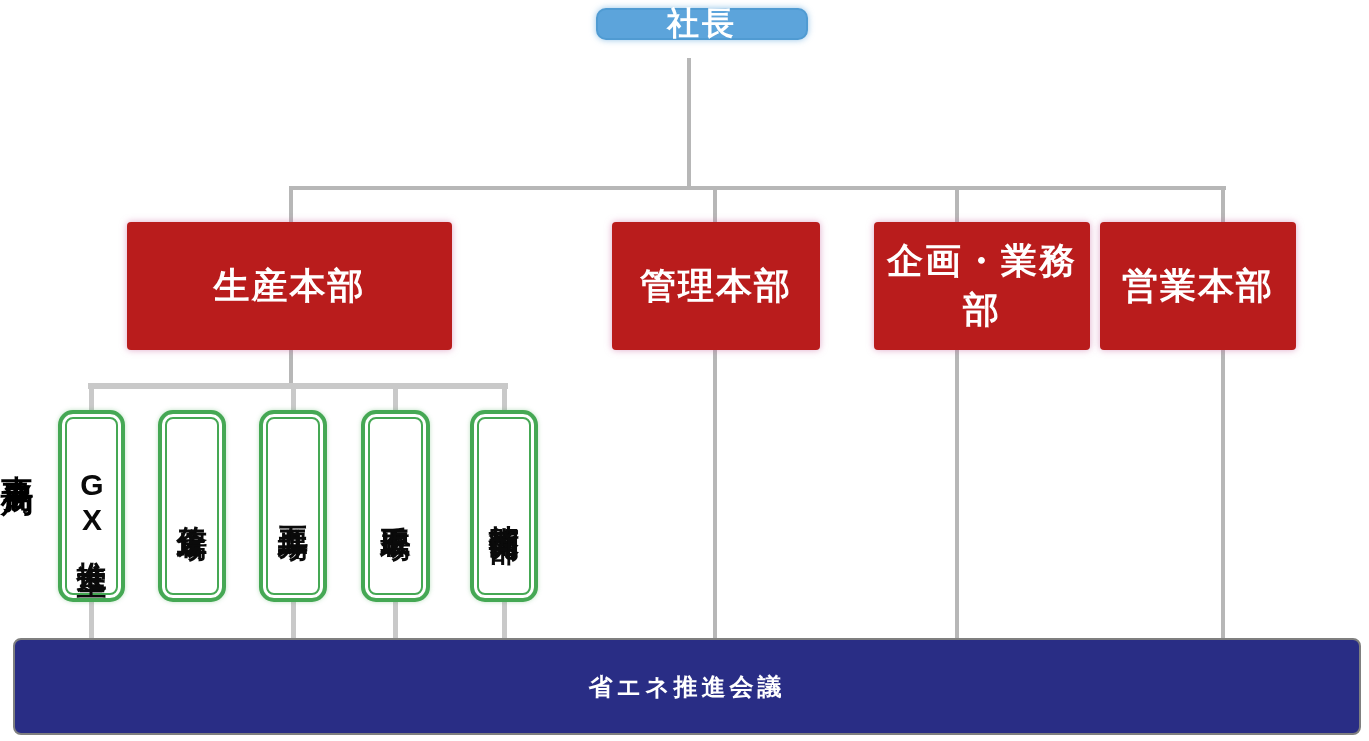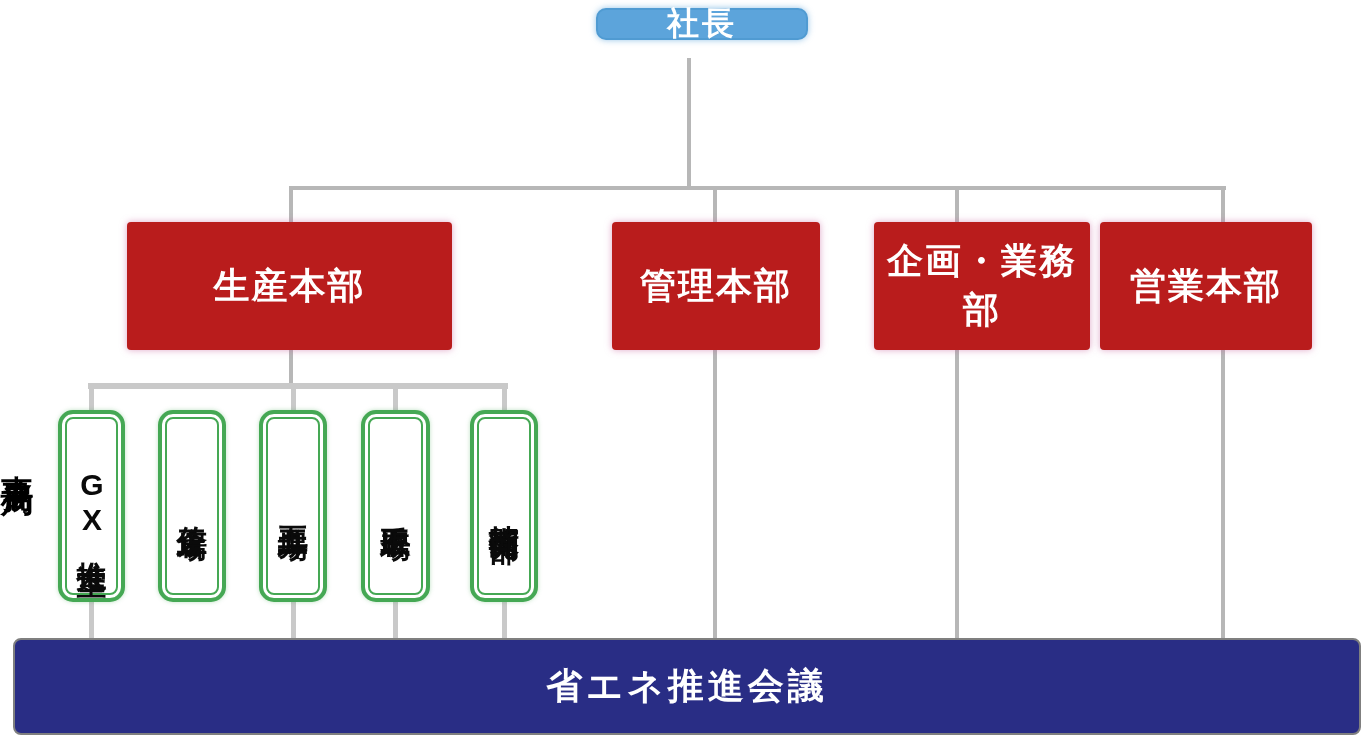--- a/index.html
+++ b/index.html
@@ -29,21 +29,21 @@
   .unit span{
     writing-mode:vertical-rl;text-orientation:upright;
     font-size:30px;font-weight:bold;letter-spacing:2px;line-height:1;
   }
   .secretariat{
     position:absolute;writing-mode:vertical-rl;text-orientation:upright;
     font-size:33px;font-weight:bold;color:#000000;letter-spacing:5px;line-height:1;
   }
   .council{
     background:#292d85;color:#ffffff;border:2px solid #7f7f7f;border-radius:8px;
-    font-size:36px;letter-spacing:4px;
+    font-size:24px;letter-spacing:4px;
   }
 </style>
 </head>
 <body>
 
 <div class="canvas">
 
   <div class="line" style="left:687px;top:58px;width:4px;height:131px;"></div>
   <div class="line" style="left:289px;top:186px;width:937px;height:4px;"></div>
   <div class="line" style="left:289px;top:186px;width:4px;height:38px;"></div>
@@ -68,21 +68,21 @@
 
   <div class="node dept" style="left:127px;top:222px;width:325px;height:128px;">
     <span>生産本部</span>
   </div>
   <div class="node dept" style="left:612px;top:222px;width:208px;height:128px;align-items:center;">
     <span>管理本部</span>
   </div>
   <div class="node dept" style="left:853px;top:222px;width:216px;height:128px;margin-left:21px;">
     <span>企画・業務部</span>
   </div>
-  <div class="node dept" style="left:1100px;top:222px;width:212px;height:128px;">
+  <div class="node dept" style="left:1100px;top:222px;width:196px;height:128px;">
     <span>営業本部</span>
   </div>
 
   <div class="secretariat" style="left:1px;top:449px;">事務局</div>
 
   <div class="node unit" style="left:58px;top:410px;width:67px;height:192px;">
     <span>GX推進室</span>
   </div>
   <div class="node unit" style="left:158px;top:410px;width:68px;height:192px;">
     <span>佐倉工場</span>

